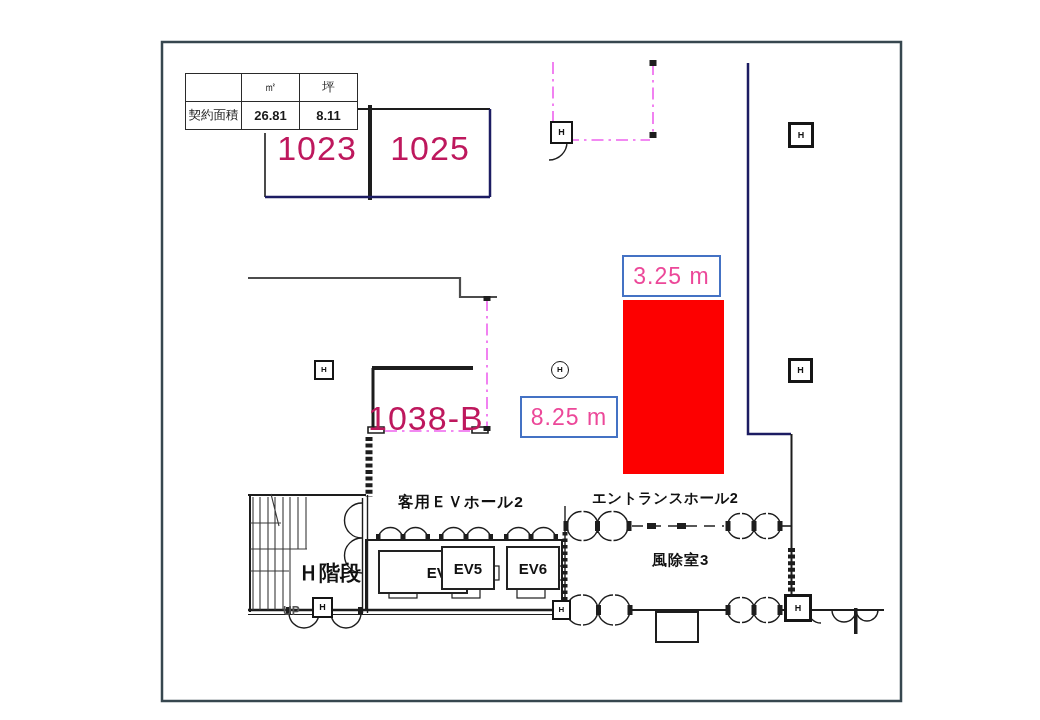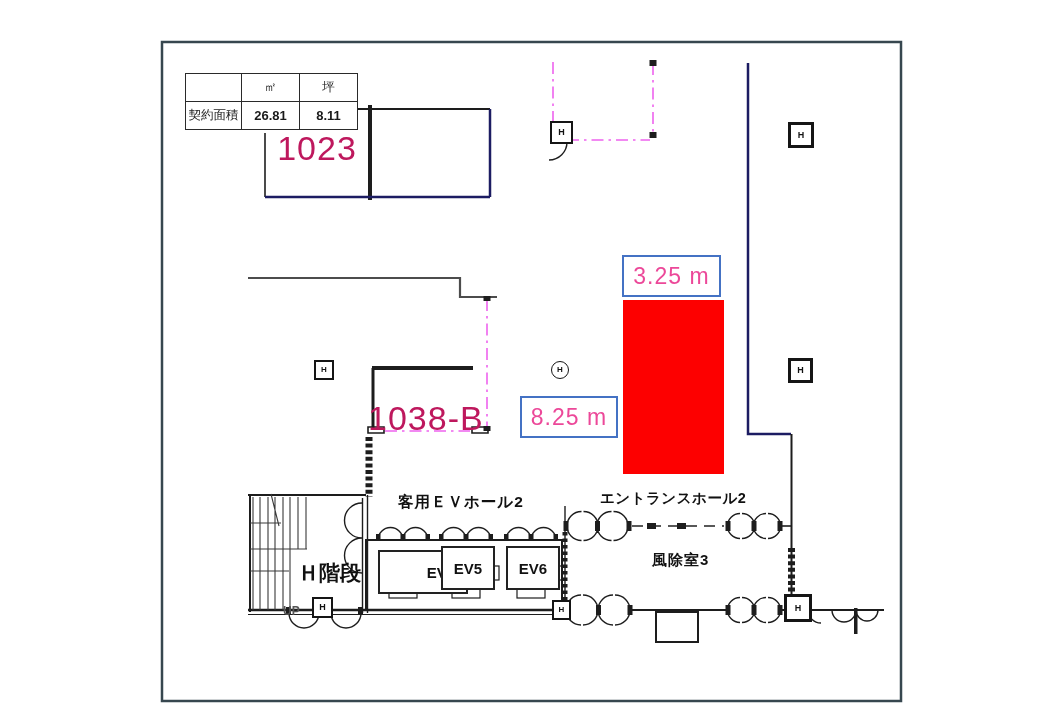--- a/index.html
+++ b/index.html
@@ -157,24 +157,25 @@
     <rect x="656" y="612" width="42" height="30" class="blk w2"></rect>
 
     <line x1="795" y1="610" x2="884" y2="610" class="blk w2"></line>
     <path d="M832,610 A12,12 0 0 0 856,610 M856,610 A11,11 0 0 0 878,610 M808,610 A13,13 0 0 0 821,623" class="blk w14"></path>
     <rect x="854" y="608" width="3.5" height="26" class="fillblk"></rect>
   </svg>
 
   <div id="highlight-area"></div>
 
   <div class="room-label" style="left:268px;top:116px;width:98px;text-align:center;">1023</div>
+  <div class="room-label" style="left:372px;top:116px;width:116px;text-align:center;">1025</div>
   <div class="room-label" style="left:368px;top:386px;">1038-B</div>
 
   <div class="jp" style="left:398px;top:492px;font-size:15.5px;letter-spacing:1px;">客用ＥＶホール2</div>
-  <div class="jp" style="left:592px;top:489px;font-size:14.5px;letter-spacing:0.5px;margin-left:8px;">エントランスホール2</div>
+  <div class="jp" style="left:592px;top:489px;font-size:14.5px;letter-spacing:0.5px;">エントランスホール2</div>
   <div class="jp" style="left:652px;top:551px;font-size:15px;letter-spacing:1px;">風除室3</div>
   <div class="jp" style="left:298px;top:559px;font-size:21px;">Ｈ階段</div>
   <div id="up-label">UP</div>
 
   <div class="ev-cab" style="left:378px;top:550px;padding-left:36px;">EV4</div>
   <div class="ev-cab" style="left:441px;top:546px;text-align:right;">EV5</div>
   <div class="ev-cab" style="left:506px;top:546px;">EV6</div>
 
   <div class="dim-box" style="left:622px;top:255px;width:95px;height:38px;">3.25 m</div>
   <div class="dim-box" style="left:520px;top:396px;width:94px;height:38px;">8.25 m</div>

